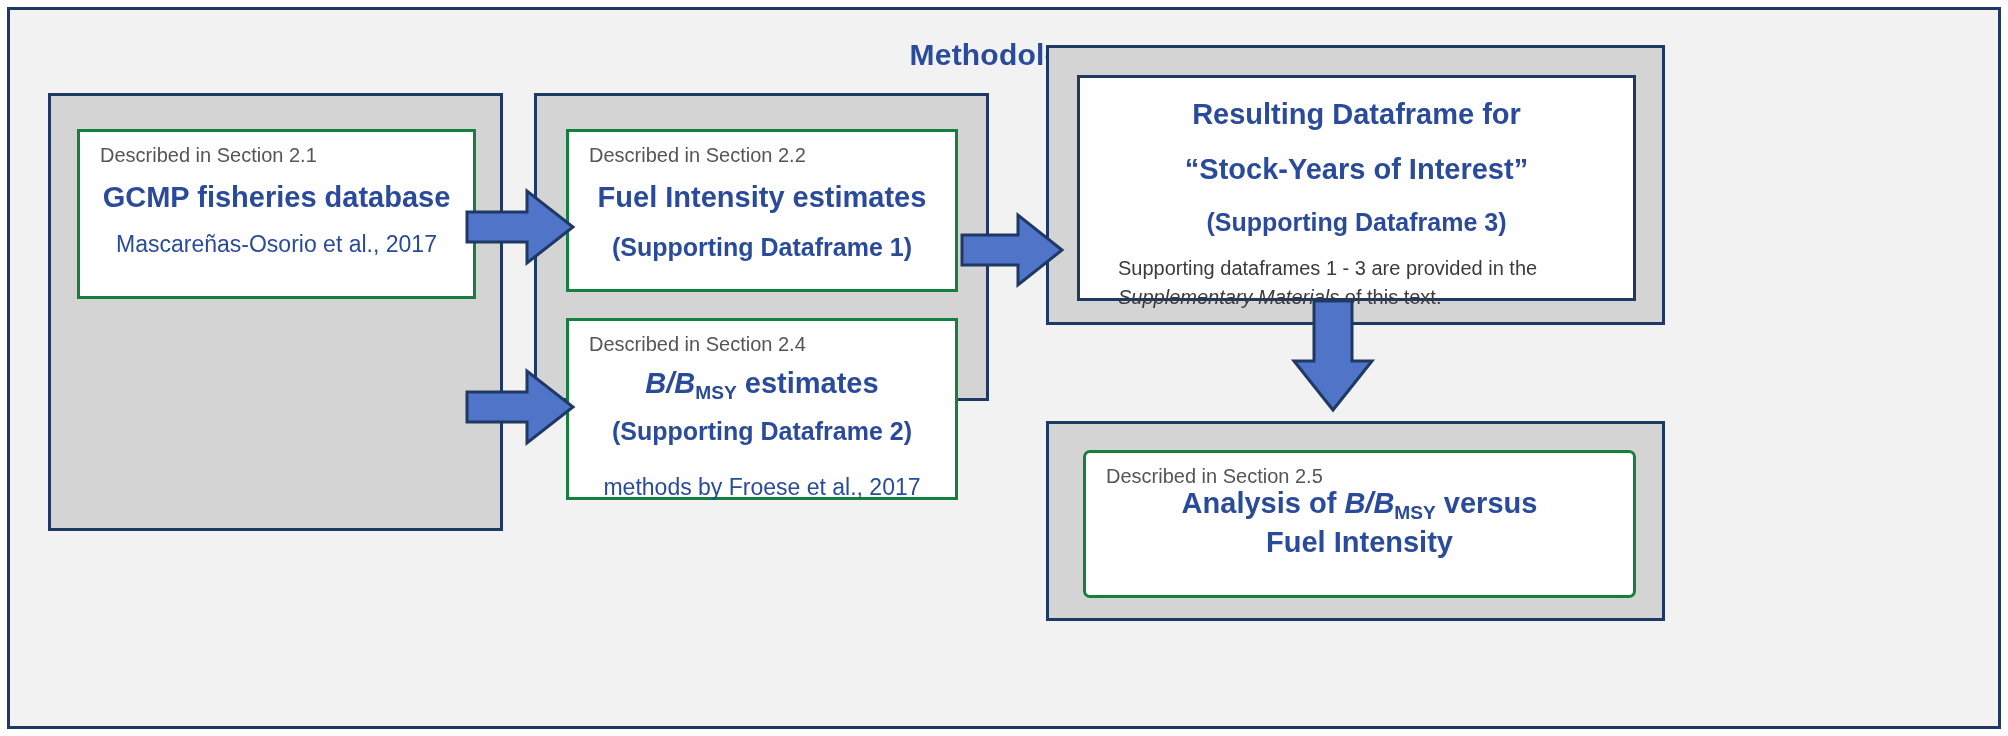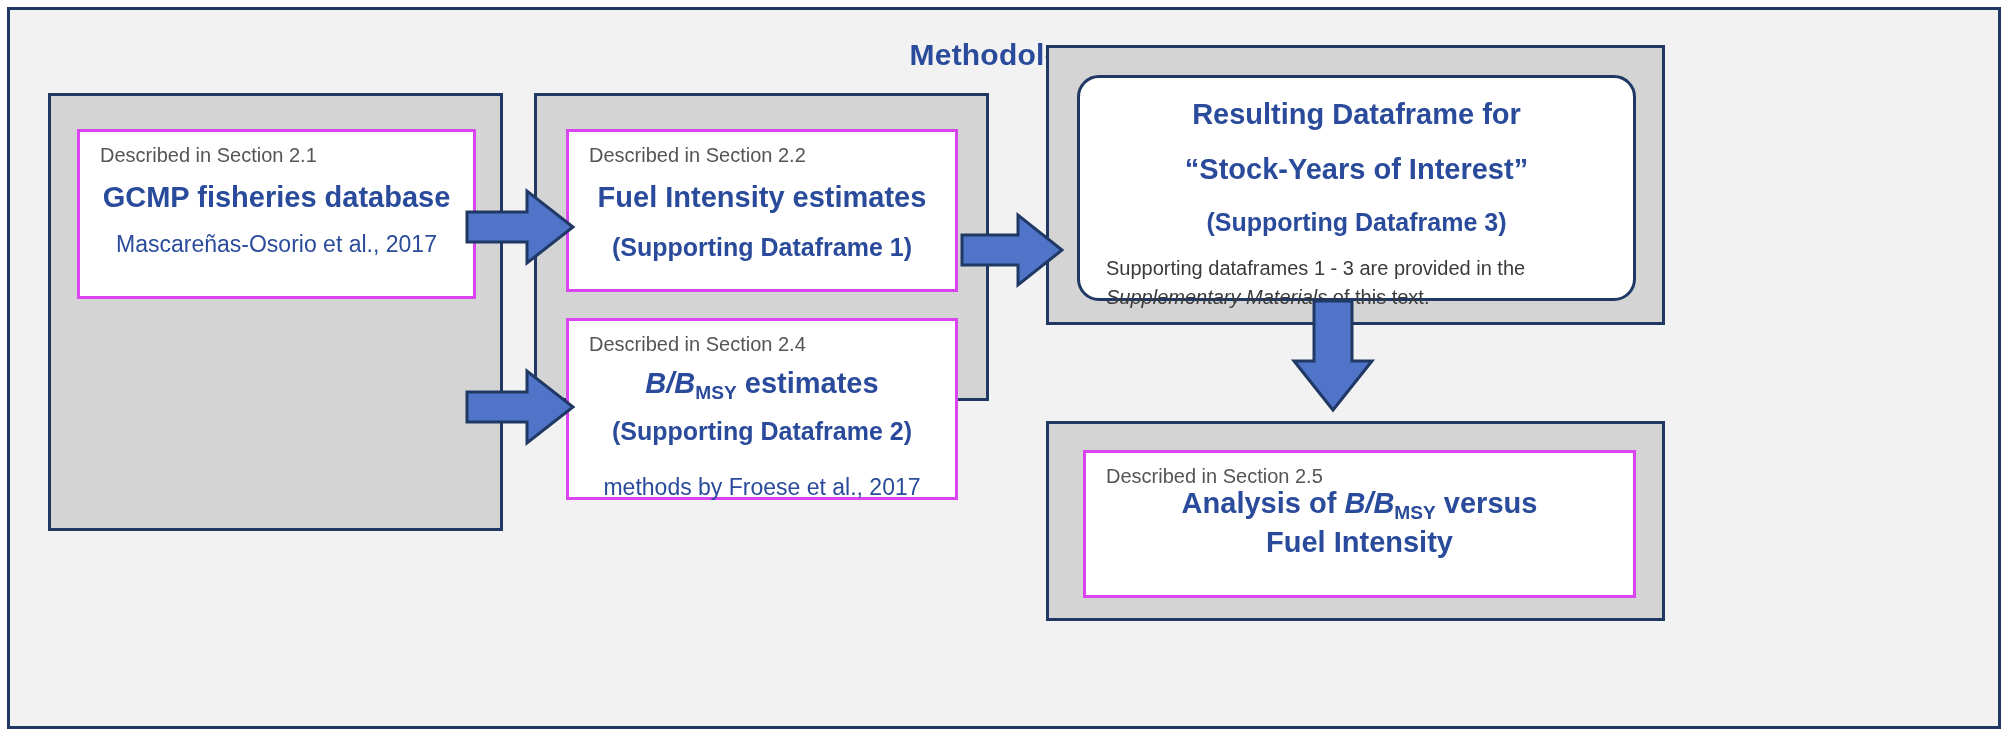--- a/index.html
+++ b/index.html
@@ -50,21 +50,21 @@
     box-sizing: border-box;
     background: #d4d4d4;
     border: 3px solid #1f3864;
   }
 
   
   .card {
     position: absolute;
     box-sizing: border-box;
     background: #ffffff;
-    border: 3px solid #d946ef;
+    border: 3px solid #15803d;
   }
   .card.navy-edge {
     border: 3px solid #1f3864;
   }
 
   .sec-label {
     position: absolute;
     left: 20px;
     top: 12px;
     font-size: 20px;
@@ -101,20 +101,21 @@
     color: #2a4b9b;
     line-height: 1.35;
   }
 
   .note-line {
     font-size: 20px;
     color: #3b3b3b;
     line-height: 1.42;
     text-align: left;
     padding: 0 26px;
+    margin-left: 12px;
   }
   .note-line i { font-style: italic; }
 
   .ital { font-style: italic; }
   sub {
     font-size: 0.66em;
     vertical-align: baseline;
     position: relative;
     top: 0.30em;
     font-style: normal;
@@ -159,35 +160,35 @@
             <span class="ital">B/B</span><sub>MSY</sub><span> estimates</span>
           </div>
           <div class="sub-line" style="margin-top:14px;">(Supporting Dataframe 2)</div>
           <div class="cite-line" style="margin-top:24px;">methods by Froese et al., 2017</div>
         </div>
       </div>
     </div>
 
     <div class="group-panel" style="left:1036px; top:35px; width:619px; height:280px;">
 
-      <div class="card navy-edge" style="left:28px; top:27px; width:559px; height:226px;border-radius:22px;">
+      <div class="card navy-edge" style="left:28px; top:27px; width:559px; height:226px;">
         <div class="card-body" style="top:19px;">
           <div class="title-line">Resulting Dataframe for</div>
           <div class="title-line" style="margin-top:20px;">“Stock-Years of Interest”</div>
           <div class="sub-line" style="margin-top:18px;">(Supporting Dataframe 3)</div>
           <div class="note-line" style="margin-top:16px;">
             <span>Supporting dataframes 1 - 3 are provided in the </span><i>Supplementary Materials</i><span> of this text.</span>
           </div>
         </div>
       </div>
     </div>
 
     <div class="group-panel" style="left:1036px; top:411px; width:619px; height:200px;">
 
-      <div class="card" style="left:34px; top:26px; width:553px; height:148px;">
+      <div class="card" style="left:34px; top:26px; width:553px; height:148px;border-radius:7px;">
         <div class="sec-label">Described in Section 2.5</div>
         <div class="card-body" style="top:33px;">
           <div class="title-line">
             <span>Analysis of </span><span class="ital">B/B</span><sub>MSY</sub><span> versus</span>
           </div>
           <div class="title-line" style="margin-top:4px;">Fuel Intensity</div>
         </div>
       </div>
     </div>
 

